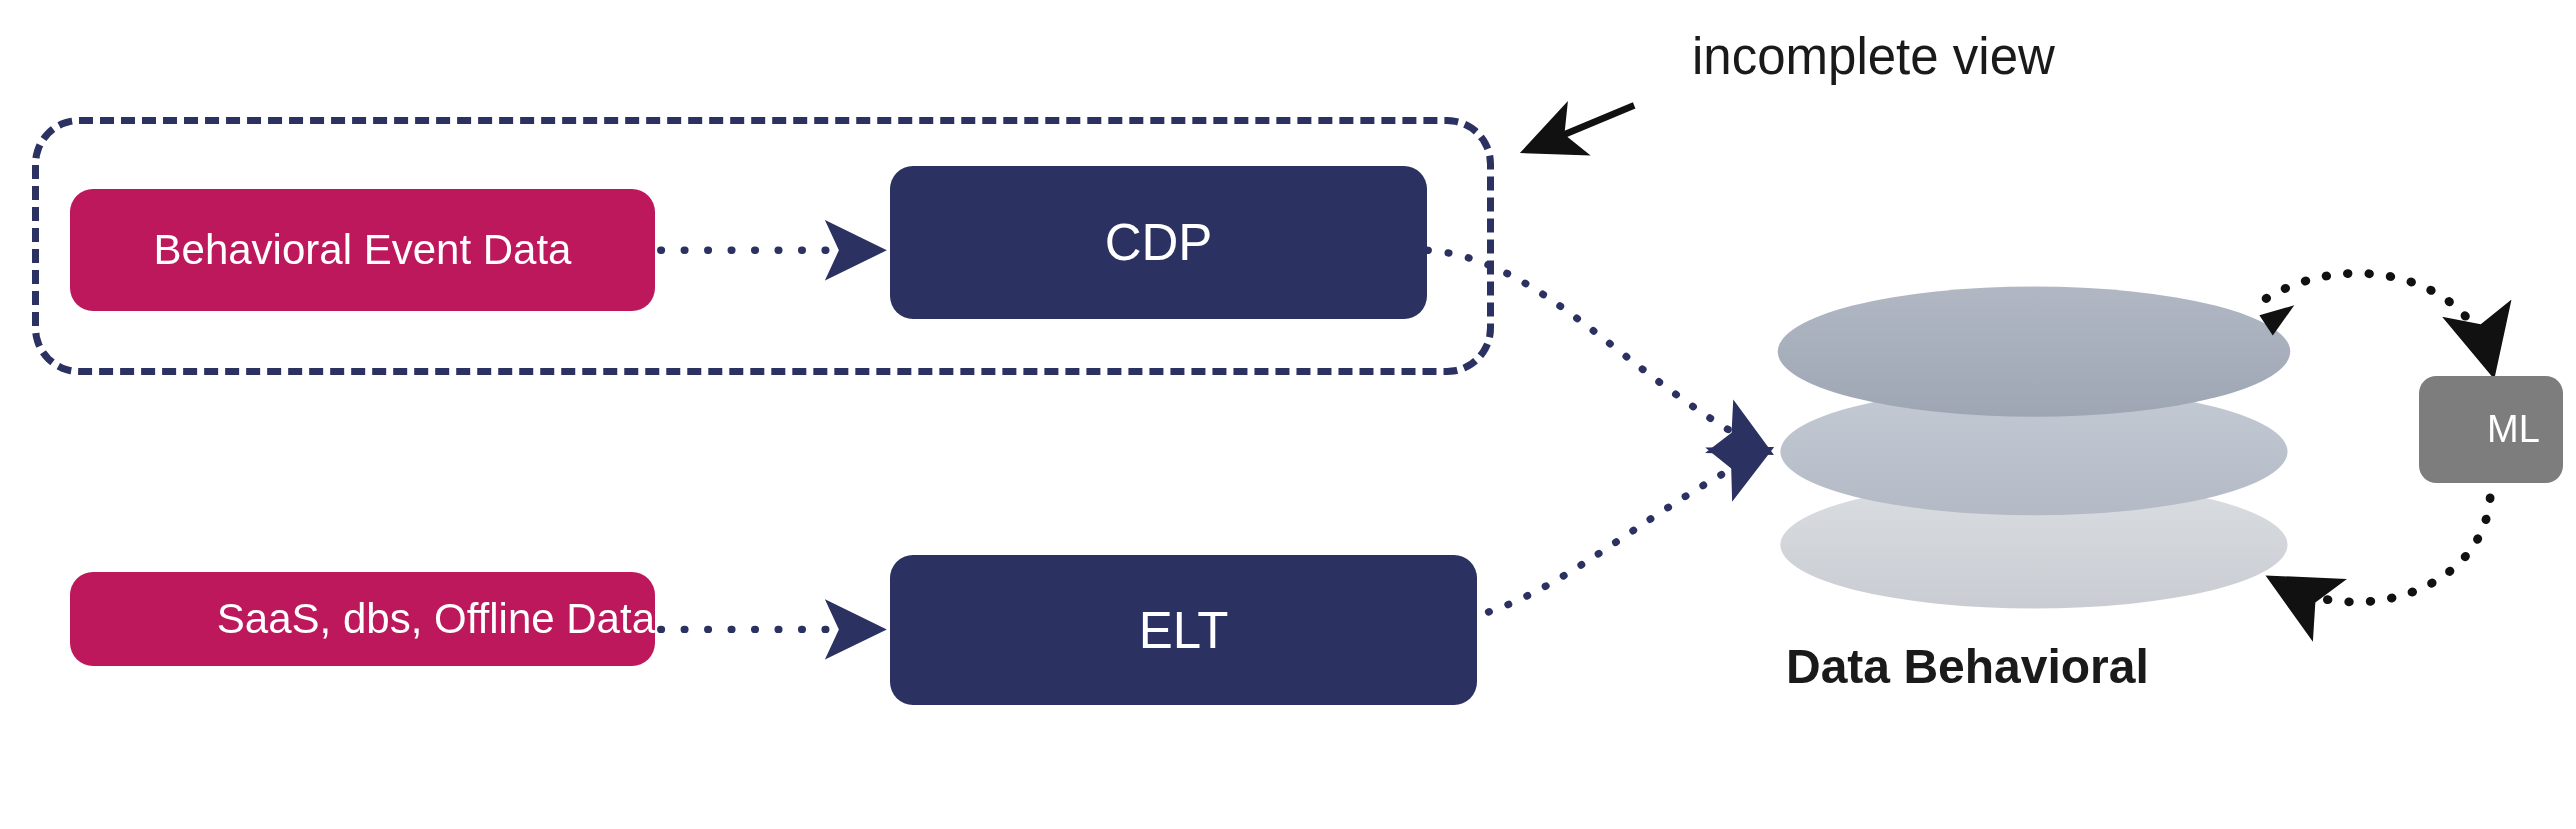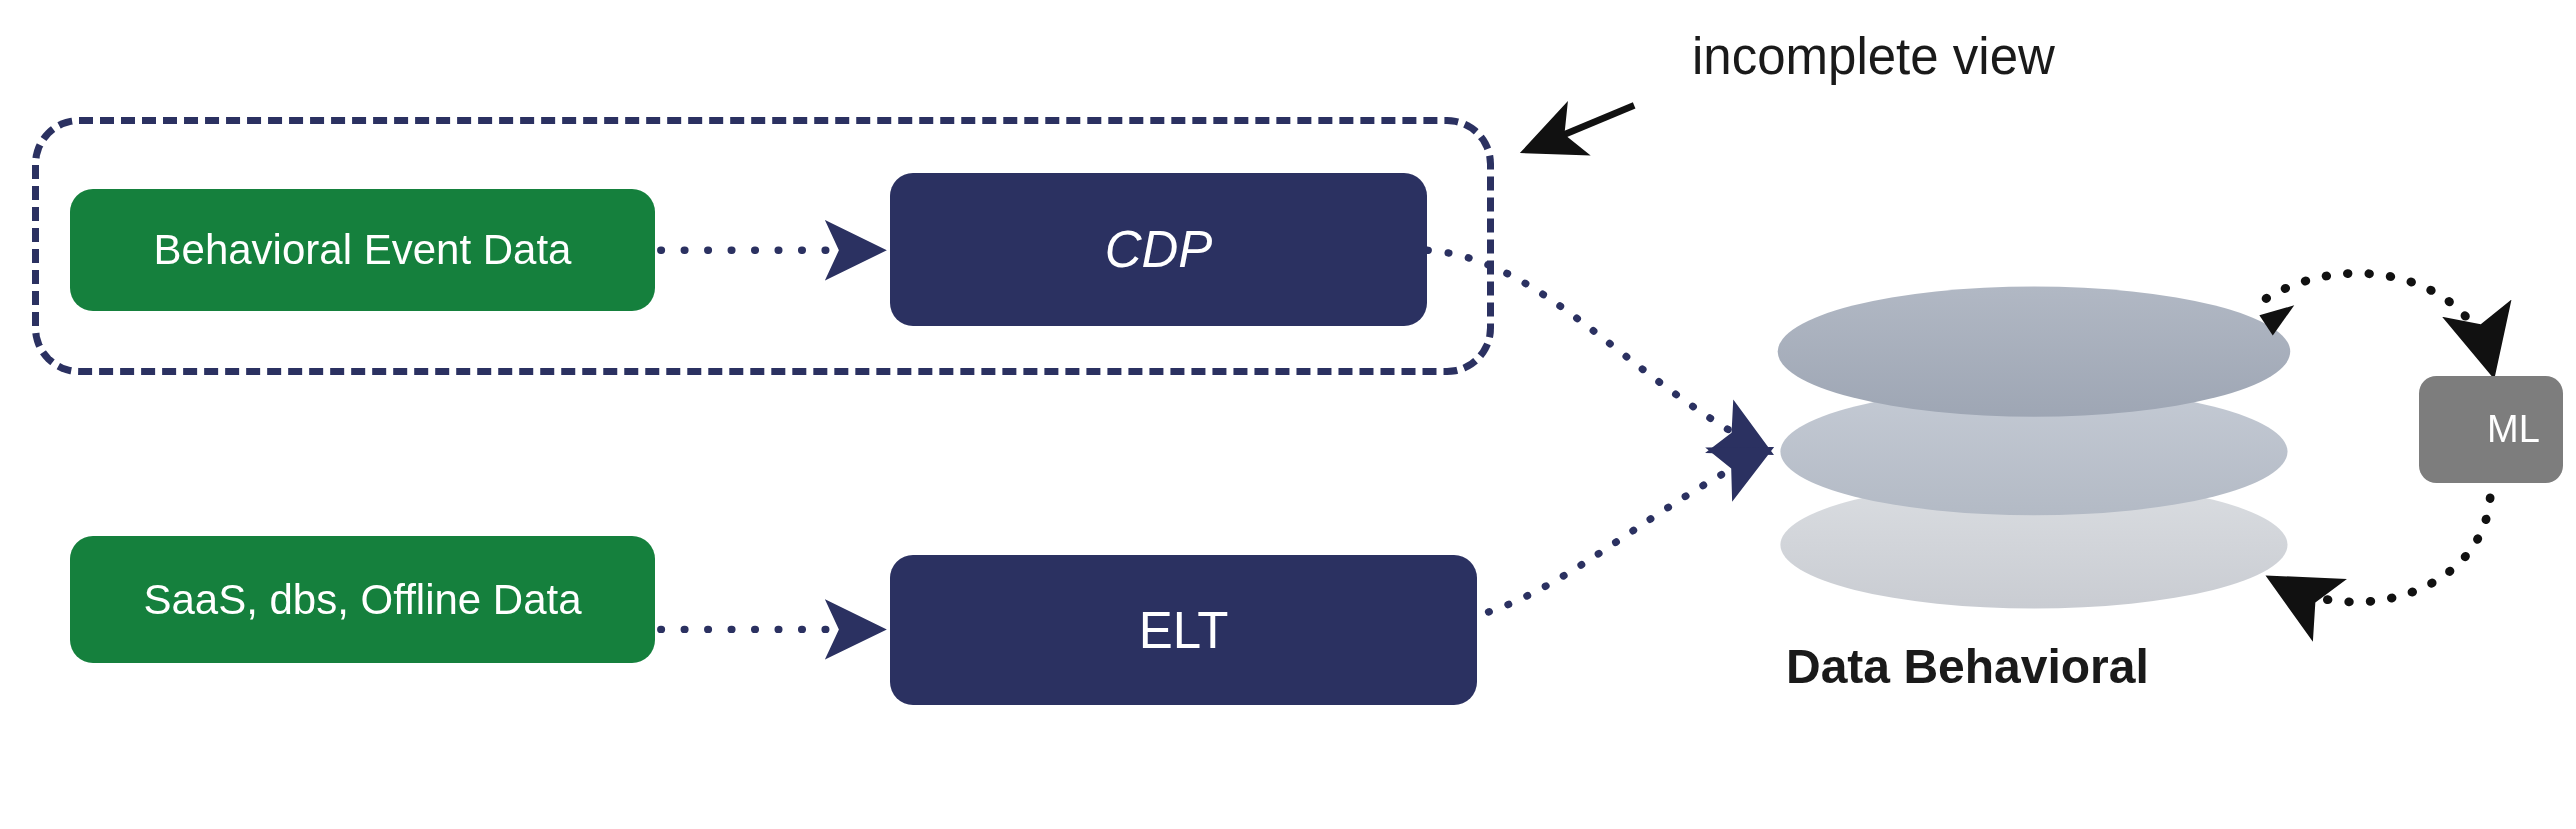--- a/index.html
+++ b/index.html
@@ -28,21 +28,21 @@
   .node {
     position: absolute;
     display: flex;
     align-items: center;
     justify-content: center;
     box-sizing: border-box;
     color: #ffffff;
     text-align: center;
   }
   .node-source {
-    background: #15803d;
+    background: #be185d;
     border-radius: 23px;
     font-size: 42px;
   }
   .node-proc {
     background: #2b3161;
     border-radius: 23px;
     font-size: 51px;
   }
   .node-ml {
     background: #7d7d7d;
@@ -51,22 +51,22 @@
     padding-left: 45px;
   }
   #dashed-region {
     position: absolute;
     border: 7.4px dashed #2b3161;
     border-radius: 47px;
     box-sizing: border-box;
     background: transparent;
   }
   #behavioral-box { left: 70px; top: 189px; width: 585px; height: 122px; }
-  #cdp-box        { left: 890px; top: 173px; width: 537px; height: 153px; font-style: italic; }
-  #saas-box       { left: 70px; top: 536px; width: 585px; height: 127px; }
+  #cdp-box        { left: 890px; top: 166px; width: 537px; height: 153px; }
+  #saas-box       { left: 70px; top: 572px; width: 585px; height: 94px; justify-content: flex-end; }
   #elt-box        { left: 890px; top: 555px; width: 587px; height: 150px; }
   #ml-box         { left: 2419px; top: 376px; width: 144px; height: 107px; }
   #dashed-region  { left: 32px; top: 117px; width: 1462px; height: 258px; }
 
   .free-label {
     position: absolute;
     white-space: nowrap;
     color: #1a1a1a;
   }
   #incomplete-view-label {

